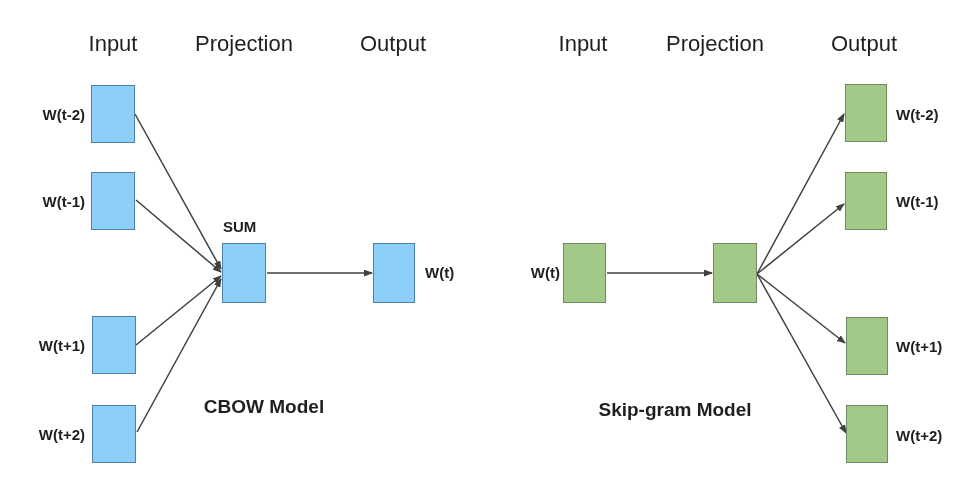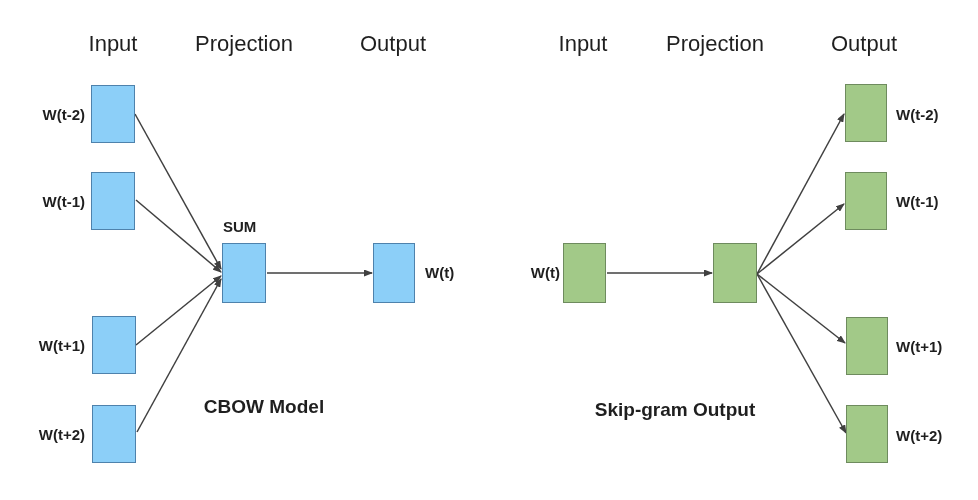--- a/index.html
+++ b/index.html
@@ -99,15 +99,15 @@
   <div class="node green" style="left:845px; top:84px;  width:42px"></div>
   <div class="node green" style="left:845px; top:172px; width:42px"></div>
   <div class="node green" style="left:846px; top:317px; width:42px"></div>
   <div class="node green" style="left:846px; top:405px; width:42px"></div>
 
   <div class="lbl" style="left:896px; top:105px">W(t-2)</div>
   <div class="lbl" style="left:896px; top:192px">W(t-1)</div>
   <div class="lbl" style="left:896px; top:337px">W(t+1)</div>
   <div class="lbl" style="left:896px; top:426px">W(t+2)</div>
 
-  <div class="caption" style="left:675px; top:399px">Skip-gram Output</div>
+  <div class="caption" style="left:675px; top:399px">Skip-gram Model</div>
 
 </div>
 
 </body></html>

